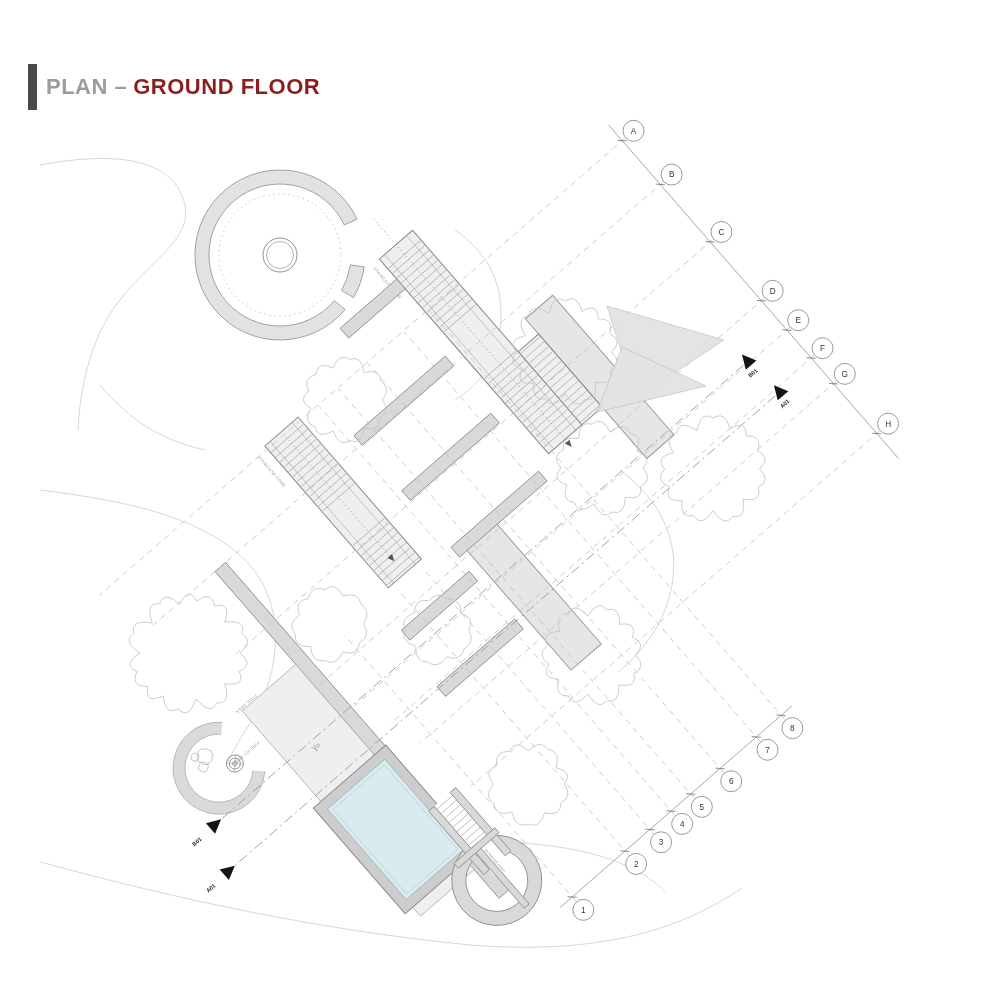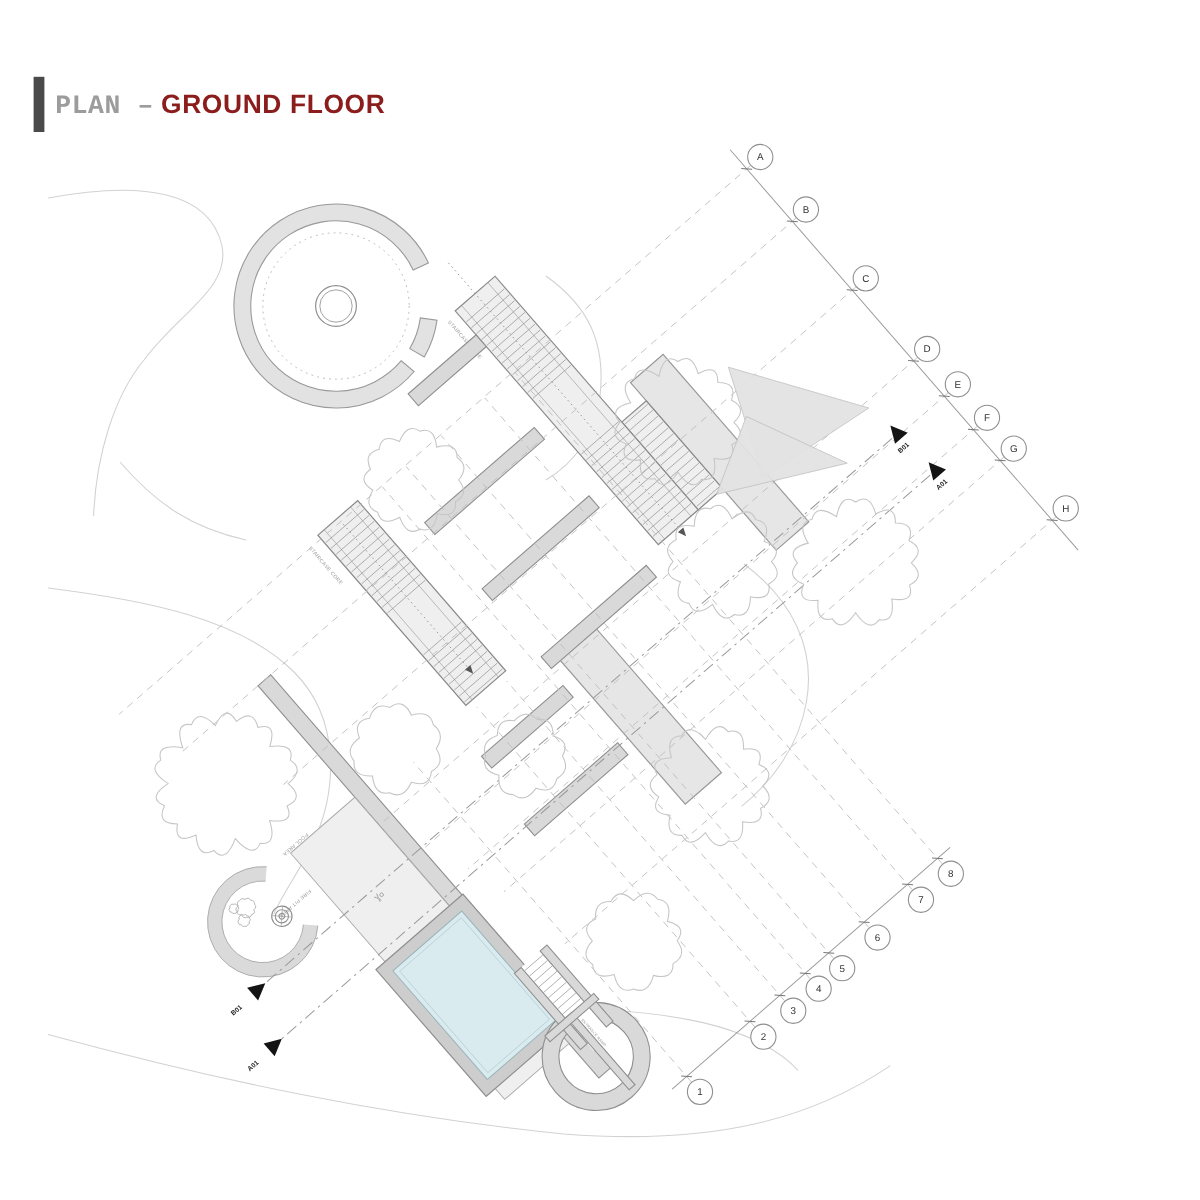--- a/index.html
+++ b/index.html
@@ -4,21 +4,21 @@
 <style>
   :root{
     --accent:#8B1D1D; --title-gray:#9C9C9C; --bar:#4A4A4A;
     --water:#D9EBEE; --wall:#D9D9D9; --slab:#E6E6E6; --line:#8F8F8F;
   }
   html,body{margin:0;padding:0;width:1000px;height:1000px;background:#fff;overflow:hidden;
     font-family:"Liberation Sans",sans-serif;}
   .titlebar{position:absolute;left:28px;top:64px;display:flex;align-items:center;z-index:5;}
   .titlebar .bar{width:9px;height:46px;background:var(--bar);margin-right:9px;}
   .titlebar h1{margin:0;font-size:22px;font-weight:bold;letter-spacing:.5px;}
-  .titlebar .prefix{color:var(--title-gray);margin-right:6px;font-family:Liberation Mono, monospace;}
+  .titlebar .prefix{color:var(--title-gray);margin-right:6px;}
   .titlebar .highlight{color:var(--accent);margin-top:32px;}
   svg{position:absolute;left:0;top:0;}
   .slab{fill:#e6e6e6;stroke:#9a9a9a;stroke-width:1;}
   .wall{fill:#d9d9d9;stroke:#8f8f8f;stroke-width:.9;}
   .stairrect{fill:#efefef;stroke:#8a8a8a;stroke-width:1;}
   .deck{fill:#efefef;stroke:#ababab;stroke-width:.8;}
   .coping{fill:#cdcdcd;stroke:#8f8f8f;stroke-width:1;}
   .water{fill:var(--water);stroke:#9ab4ba;stroke-width:.8;}
   .waterline{fill:none;stroke:#b2ccd0;stroke-width:.6;}
   .tread{stroke:#909090;stroke-width:.55;}

